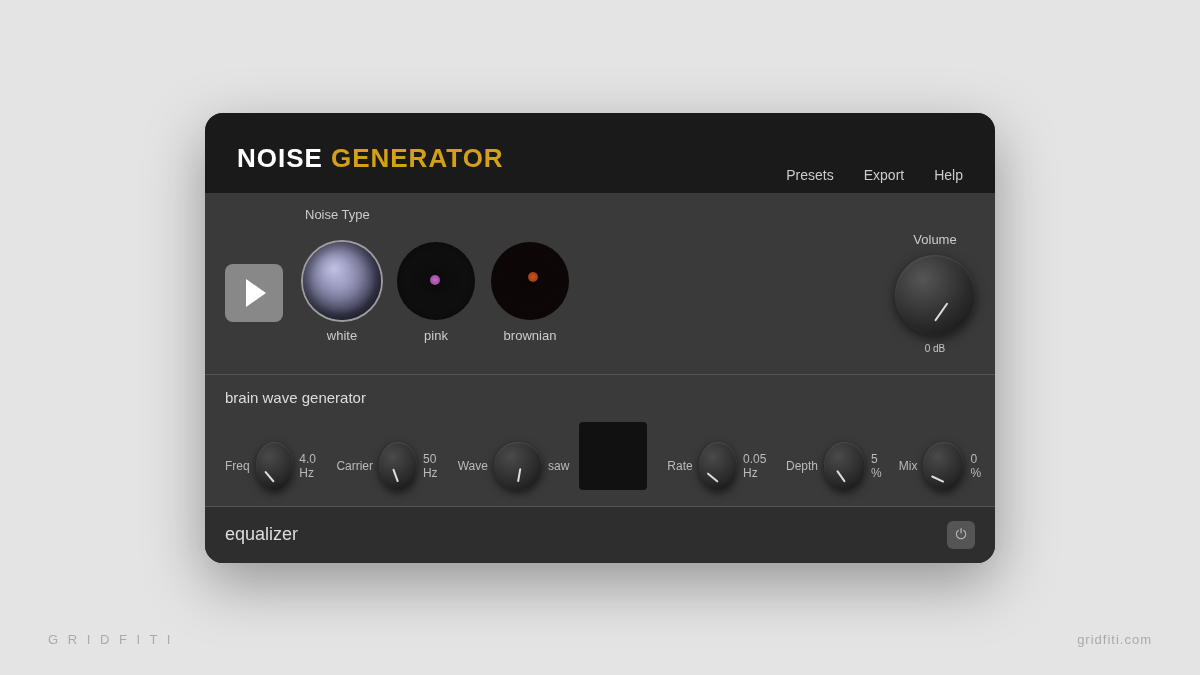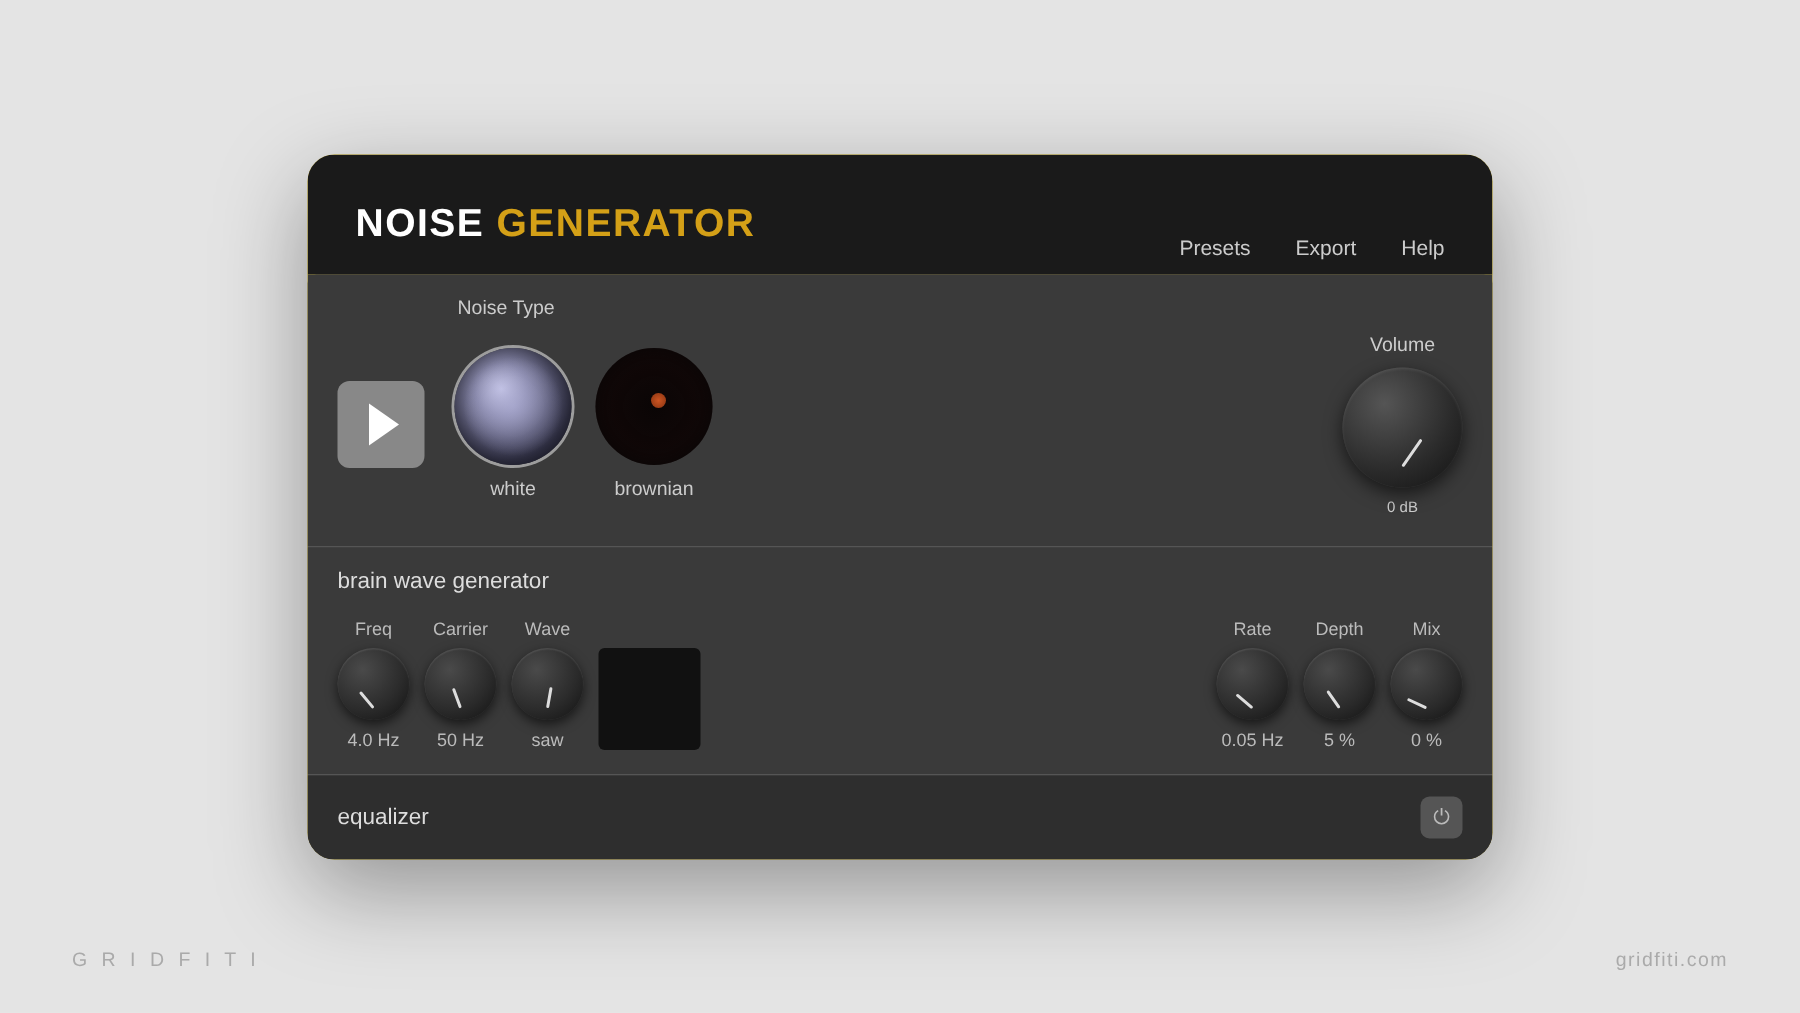--- a/index.html
+++ b/index.html
@@ -39,21 +39,21 @@
       bottom: 28px;
       right: 48px;
       font-size: 13px;
       letter-spacing: 1px;
       color: #aaa;
       font-weight: 400;
     }
 
     .app-window {
       width: 790px;
-      background: #fde047;
+      background: #404040;
       border-radius: 18px;
       overflow: hidden;
       box-shadow: 0 20px 60px rgba(0,0,0,0.35);
     }
 
     
     .app-header {
       background: #1a1a1a;
       padding: 22px 32px 10px 32px;
       display: flex;
@@ -277,21 +277,21 @@
     }
 
     .brainwave-controls {
       display: flex;
       align-items: flex-end;
       gap: 10px;
     }
 
     .knob-group {
       display: flex;
-      flex-direction: column;
+      flex-direction: row;
       align-items: center;
       gap: 6px;
     }
 
     .knob-label {
       color: #bbbbbb;
       font-size: 12px;
     }
 
     .small-knob {
@@ -339,21 +339,21 @@
       background: #2e2e2e;
       padding: 14px 20px;
       display: flex;
       align-items: center;
       justify-content: space-between;
       border-radius: 0 0 6px 6px;
     }
 
     .eq-title {
       color: #dddddd;
-      font-size: 15px;
+      font-size: 18px;
       font-weight: 400;
       text-align: center;
     }
 
     .eq-icon-btn {
       width: 28px;
       height: 28px;
       border-radius: 6px;
       background: #555555;
       display: flex;
@@ -404,20 +404,24 @@
             <div class="play-icon"></div>
           </div>
 
           <div class="noise-types">
 
             <div class="noise-type-item">
               <div class="noise-orb noise-orb-white noise-orb-selected"></div>
               <span class="noise-type-label">white</span>
             </div>
 
+            <div class="noise-type-item">
+              <div class="noise-orb noise-orb-pink"></div>
+              <span class="noise-type-label">pink</span>
+            </div>
 
             <div class="noise-type-item">
               <div class="noise-orb noise-orb-brownian"></div>
               <span class="noise-type-label">brownian</span>
             </div>
 
           </div>
 
           <div class="volume-section">
             <span class="volume-label">Volume</span>

